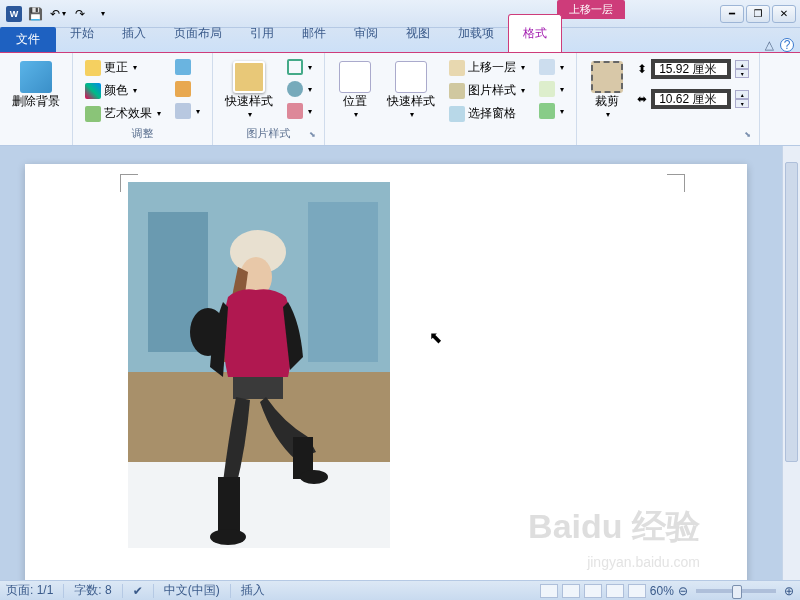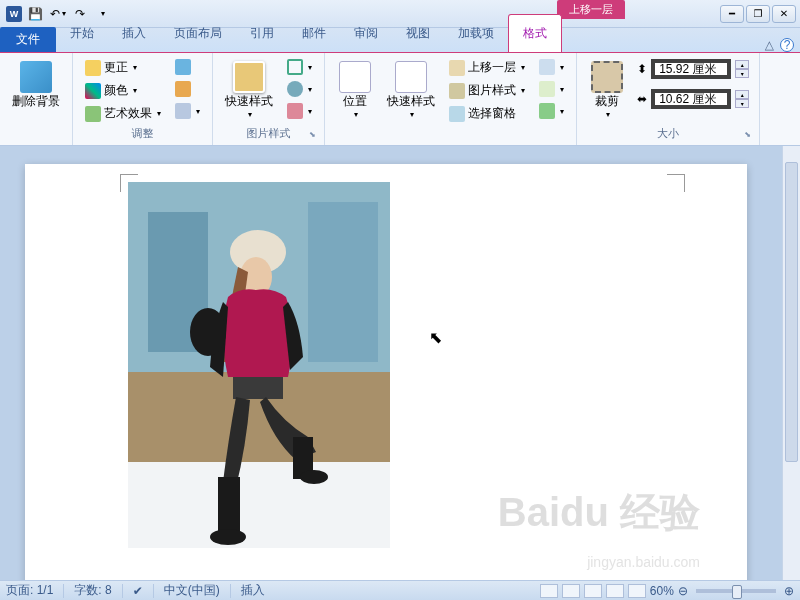--- a/index.html
+++ b/index.html
@@ -39,21 +39,21 @@
 .sel-handle.tr{top:0;right:0;border-left:none;border-bottom:none}
 .photo{position:absolute;left:103px;top:18px;width:262px;height:366px;overflow:hidden}
 .vscroll{position:absolute;right:0;top:146px;bottom:20px;width:18px;background:#e8eef7;border-left:1px solid #c5d4e8}
 .vscroll .thumb{position:absolute;top:16px;left:2px;right:2px;height:300px;background:#cdd9ea;border:1px solid #aebfda;border-radius:2px}
 .statusbar{position:absolute;bottom:0;left:0;right:0;height:20px;background:linear-gradient(#dce8f5,#c8daef);display:flex;align-items:center;padding:0 6px;gap:10px;color:#3a5a8a;font-size:11px;border-top:1px solid #b5c9e4}
 .status-sep{width:1px;height:14px;background:#b5c9e4}
 .status-right{margin-left:auto;display:flex;align-items:center;gap:4px}
 .view-btn{width:18px;height:14px;background:#f0f5fb;border:1px solid #aebfda;cursor:pointer}
 .zoom-slider{width:80px;height:4px;background:#aebfda;position:relative;margin:0 4px}
 .zoom-slider::after{content:"";position:absolute;left:36px;top:-4px;width:8px;height:12px;background:#e8eef7;border:1px solid #7a8fae;border-radius:2px}
-.watermark{position:absolute;right:100px;bottom:60px;color:rgba(200,200,200,0.6);font-size:40px;font-weight:bold;pointer-events:none}
+.watermark{position:absolute;right:100px;bottom:50px;color:rgba(200,200,200,0.6);font-size:34px;font-weight:bold;pointer-events:none}
 .watermark-sub{position:absolute;right:100px;bottom:30px;color:rgba(200,200,200,0.5);font-size:14px;pointer-events:none}
 .cursor{position:absolute;left:429px;top:328px;font-size:16px;pointer-events:none}
 .dd{font-size:8px;margin-left:2px}
 </style>
 </head>
 <body>
 
 <div class="titlebar">
   <div class="qat">
     <div class="qat-btn">
@@ -226,21 +226,20 @@
           <div class="sz-box">
               <span>10.62 厘米</span>
             </div>
           <div class="sz-spin">
               <div>▴</div>
               <div>▾</div>
             </div>
         </div>
       </div>
     </div>
-    <div class="group-label">大小</div>
     <div class="launcher">⬊</div>
   </div>
 </div>
 
 <div class="doc-area">
   <div class="page">
     <div class="img-sel">
       <div class="sel-handle tl"></div>
       <div class="sel-handle tr"></div>
 

